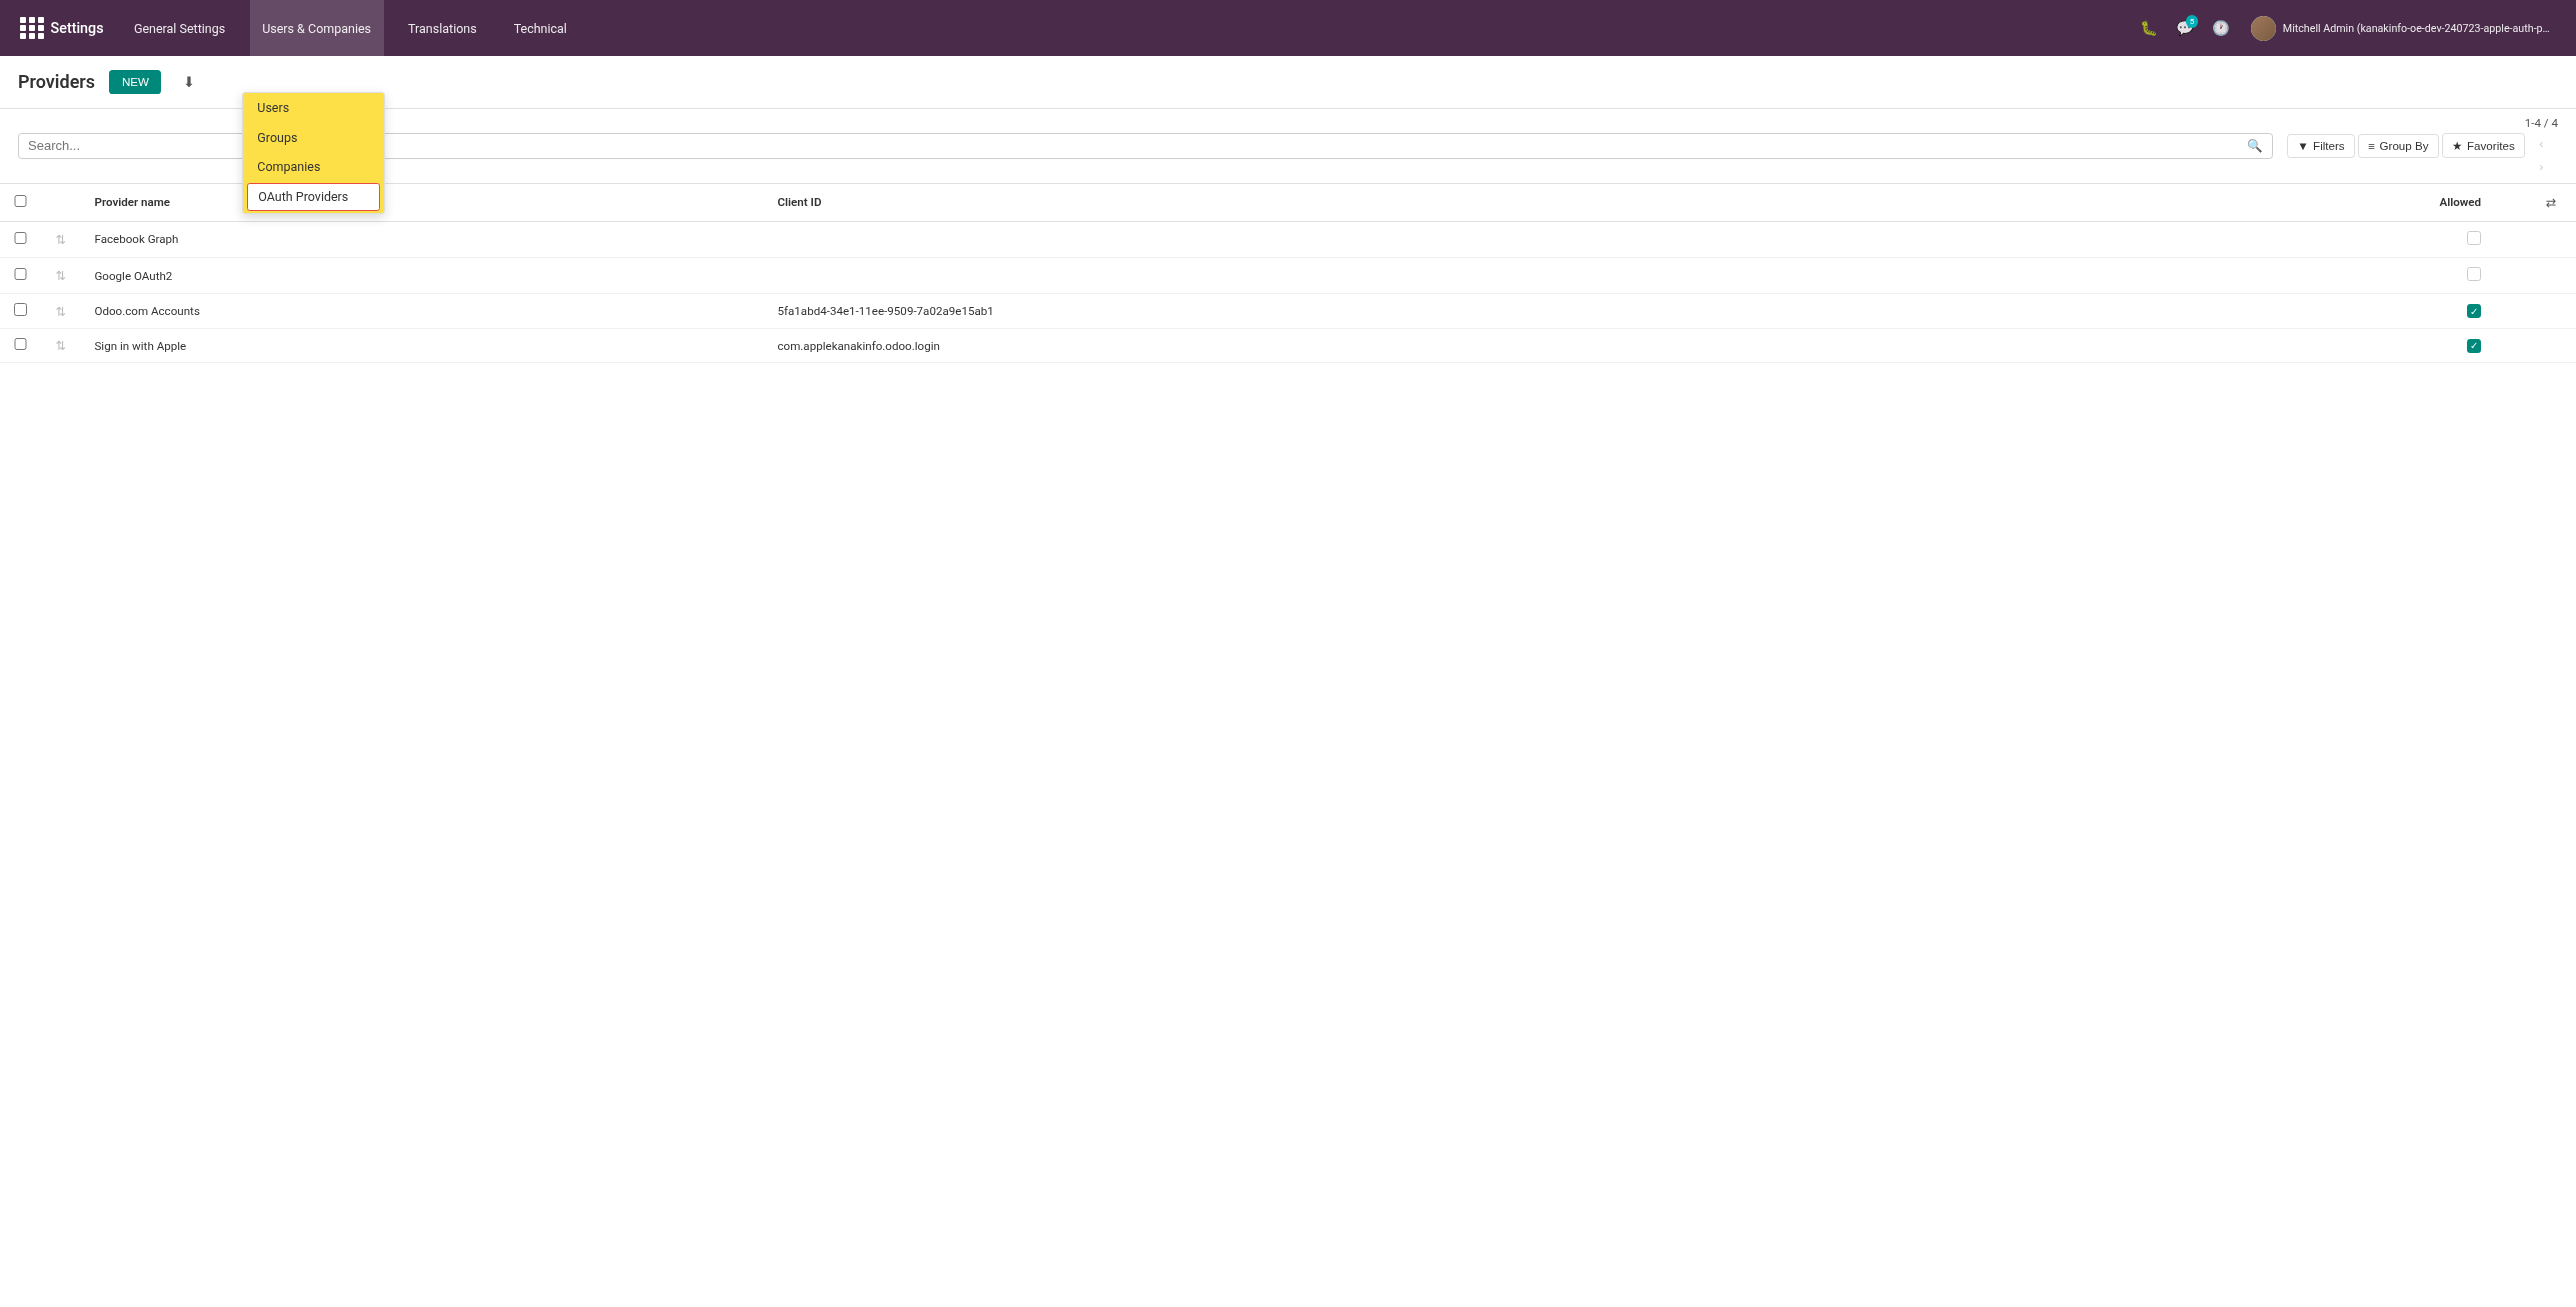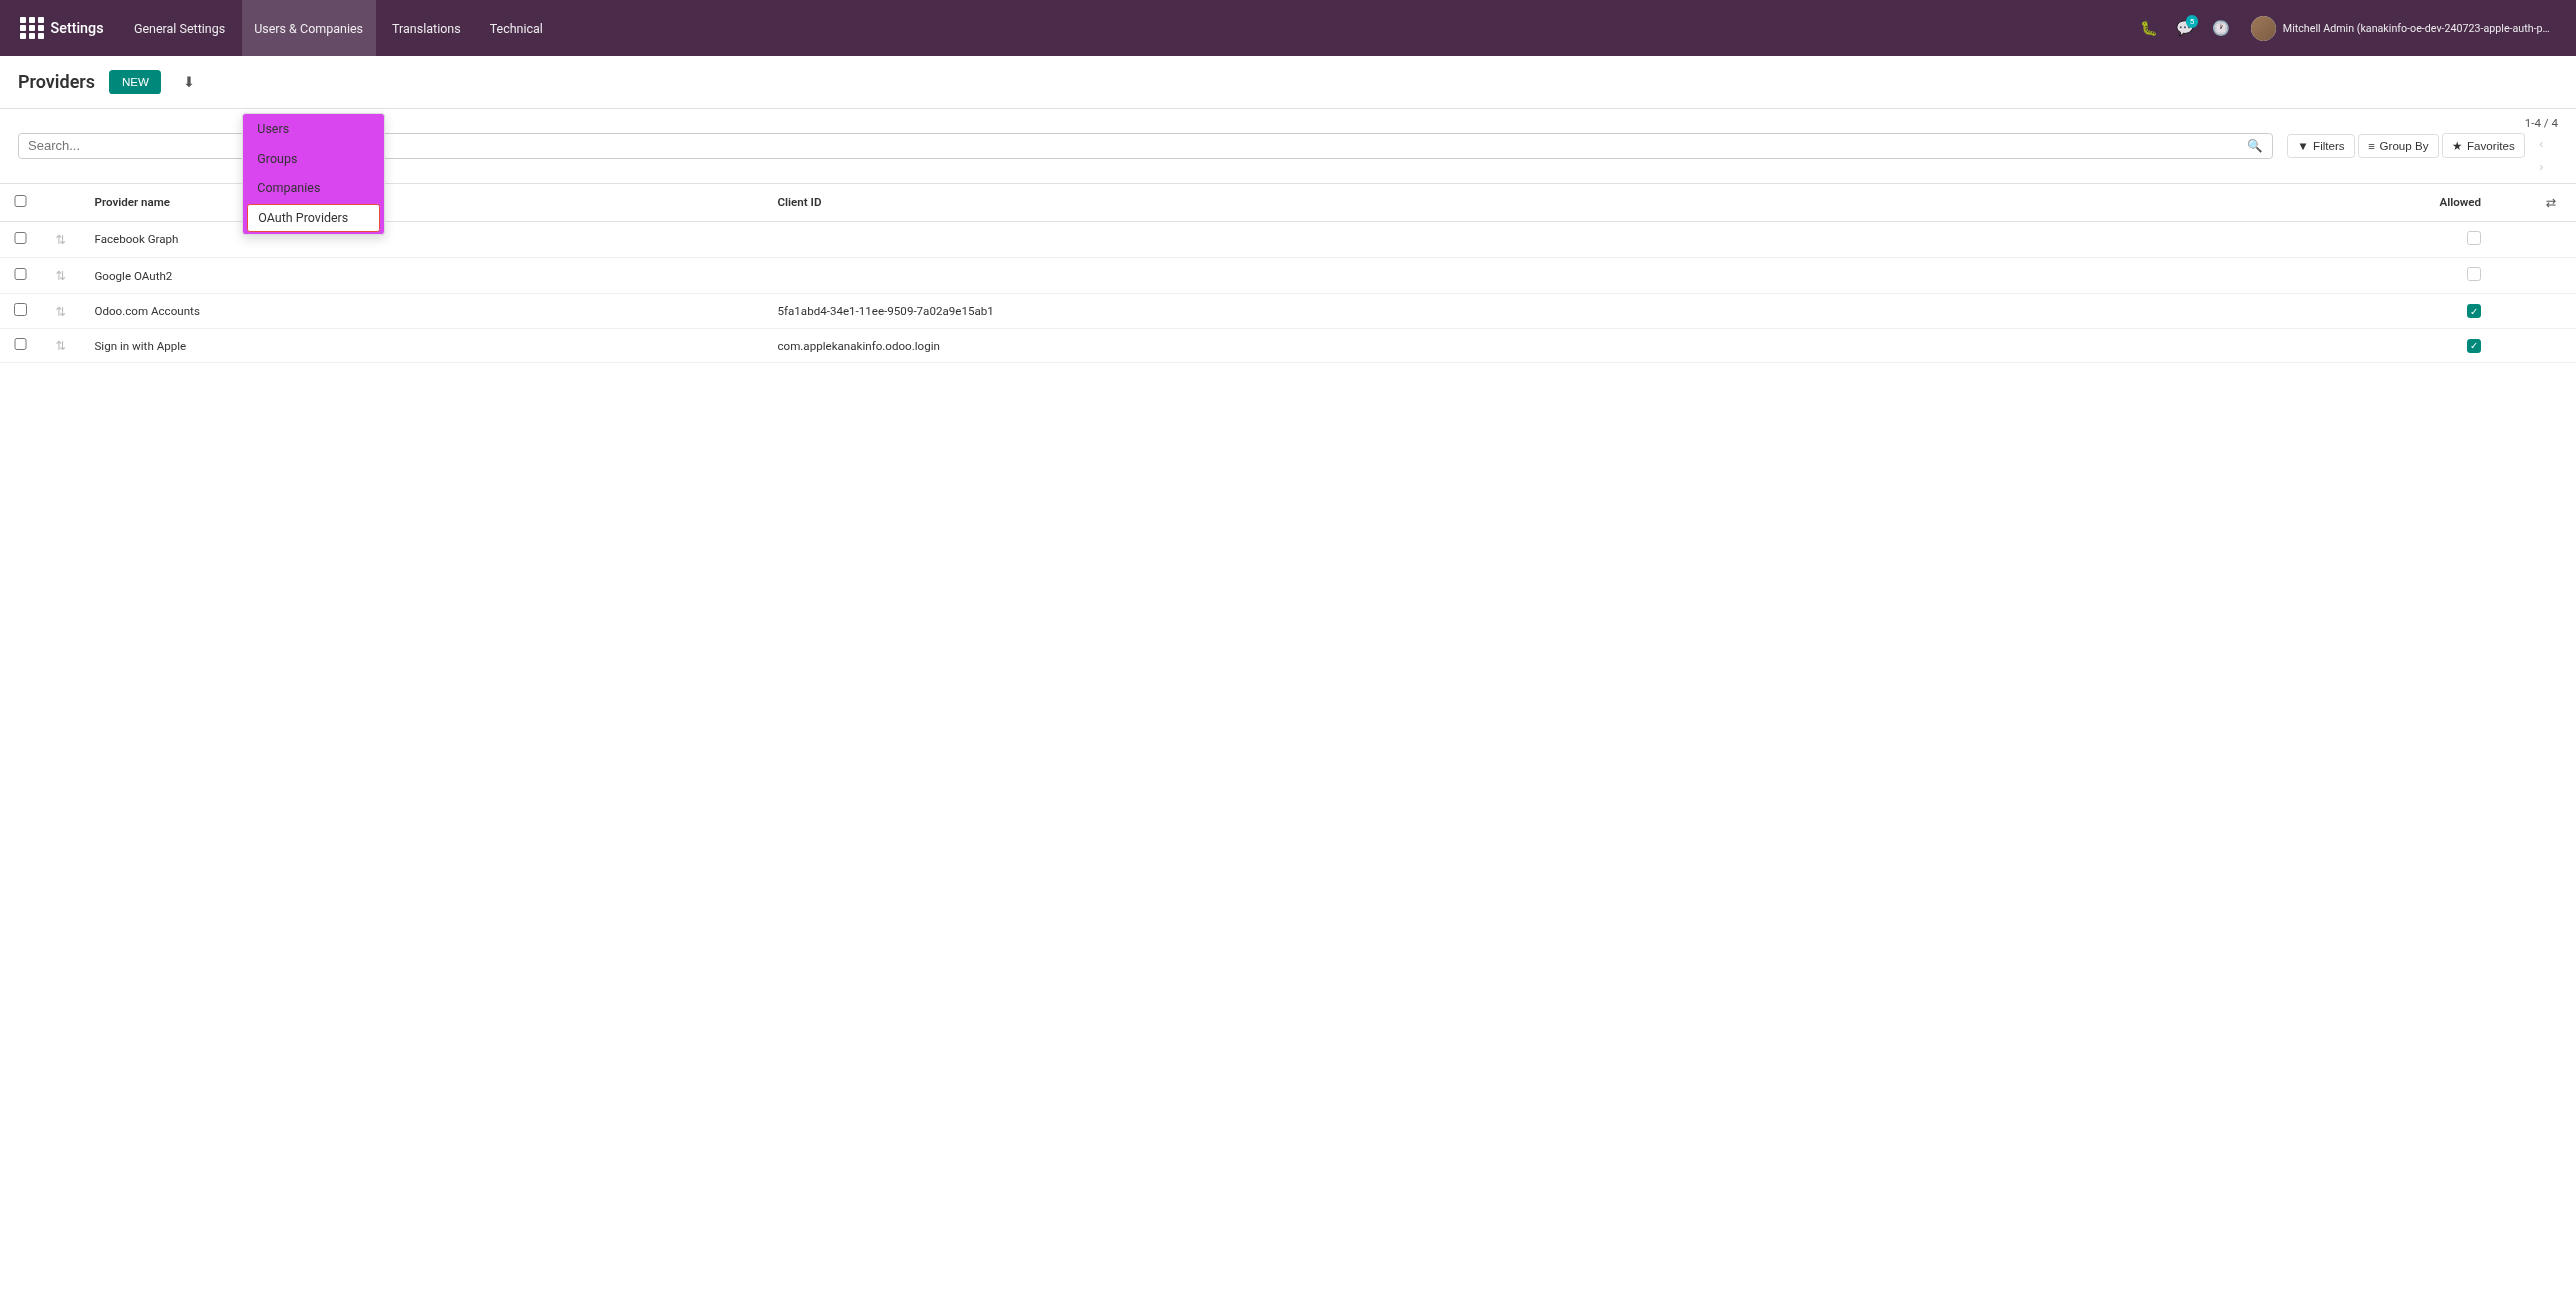--- a/index.html
+++ b/index.html
@@ -18,21 +18,21 @@
     .topnav-apps-btn {
       display: flex; align-items: center; justify-content: center;
       width: 29px; height: 29px; cursor: pointer; border-radius: 3.6px;
     }
     .apps-grid { display: grid; grid-template-columns: repeat(3,7.2px); gap: 1.8px; }
     .apps-dot { width: 6.3px; height: 6.3px; background: white; border-radius: 0.9px; }
     .topnav-title {
       font-size: 14.3px; font-weight: 500; color: white; margin-right: 14.3px; cursor: pointer;
     }
     .topnav-menu {
-      display: flex; align-items: center; gap: 4px; height: 100%;
+      display: flex; align-items: center; gap: 12px; height: 100%;
     }
     .topnav-menu-item {
       padding: 0 12.5px; height: 100%; display: flex; align-items: center;
       color: rgba(255,255,255,0.9); cursor: pointer; font-size: 12.5px; position: relative;
     }
     .topnav-menu-item.active { background: rgba(255,255,255,0.15); text-align: right; }
     .topnav-right {
       margin-left: auto; display: flex; align-items: center; gap: 7.2px;
     }
     .topnav-icon-btn {
@@ -54,22 +54,22 @@
       overflow: hidden; display: flex; align-items: center; justify-content: center;
     }
     .avatar-img {
       width: 100%; height: 100%;
       background: linear-gradient(135deg, #a0785a 0%, #7a5c42 100%);
       border-radius: 50%;
     }
 
     
     .dropdown-menu {
-      position: absolute; top: 57px; left: 242px;
-      background: #d946ef; border: 0.9px solid #ddd; border-radius: 3.6px;
+      position: absolute; top: 36px; left: 242px;
+      background: #fde047; border: 0.9px solid #ddd; border-radius: 3.6px;
       box-shadow: 0 3.6px 10.7px rgba(0,0,0,0.15); z-index: 1000;
       min-width: 143px;
     }
     .dropdown-item {
       padding: 7.2px 14.3px; cursor: pointer; color: #333; font-size: 12.5px;
       display: block;
     }
     .dropdown-item.highlighted {
       background: white;
       border: 1.8px solid #e74c3c;

